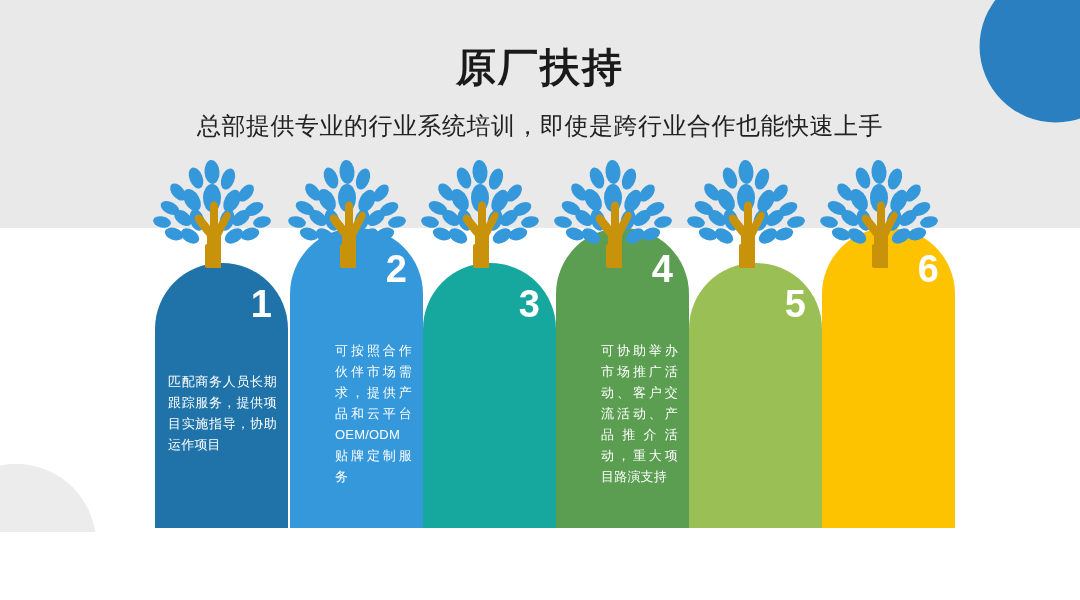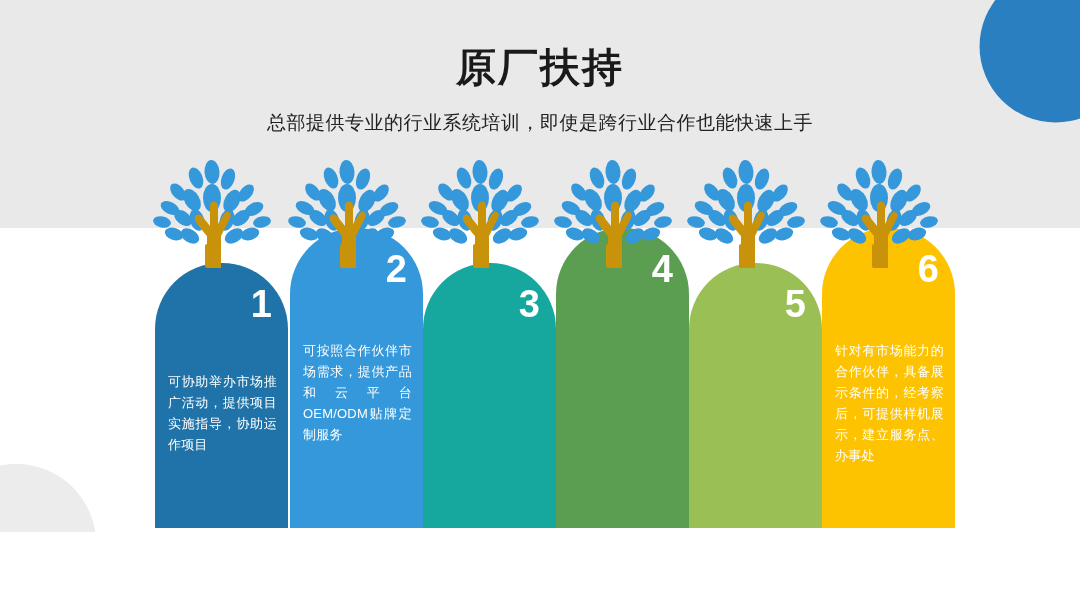--- a/index.html
+++ b/index.html
@@ -38,21 +38,21 @@
   
   .header{position:absolute;left:0;top:0;width:1080px;text-align:center;}
   .title{
     margin:0;padding:0;
     font-size:40px;font-weight:bold;color:#1a1a1a;
     letter-spacing:2px;
     position:absolute;left:0;top:40px;width:1080px;
   }
   .subtitle{
     margin:0;padding:0;
-    font-size:19px;font-weight:normal;color:#222;
+    font-size:24px;font-weight:normal;color:#222;
     letter-spacing:0.5px;
     position:absolute;left:0;top:110px;width:1080px;
   }
 
   
   .cols{
     position:absolute;
     left:155px;top:0;
     width:798px;height:600px;
   }
@@ -82,21 +82,21 @@
     z-index:3;
     text-align:justify;
     text-justify:inter-ideograph;
   }
 
   
   .col.tall  {height:300px;}   
   .col.short {height:265px;}   
   .col.tall  .col-num{top:22px;}
   .col.short .col-num{top:22px;}
-  .col.tall  .col-text{top:112px;}
+  .col.tall  .col-text{top:112px;margin-left:32px;}
   .col.short .col-text{top:108px;}
 
   .c1{left:0px;}
   .c2{left:135px;}
   .c3{left:268px;}
   .c4{left:401px;}
   .c5{left:534px;}
   .c6{left:667px;}
 
   
@@ -305,44 +305,44 @@
         <rect x="55" y="86" width="15" height="24" rx="2"></rect>
       </g>
     </svg>
   </div>
 
   <div class="cols">
 
     <div class="col short c1">
       <div class="col-shape" style="background:#1f73a8"></div>
       <div class="col-num">1</div>
-      <div class="col-text">可协助举办市场推广活动，提供项目实施指导，协助运作项目</div>
+      <div class="col-text">匹配商务人员长期跟踪服务，提供项目实施指导，协助运作项目</div>
     </div>
 
     <div class="col tall c2">
       <div class="col-shape" style="background:#3498db"></div>
       <div class="col-num">2</div>
       <div class="col-text">可按照合作伙伴市场需求，提供产品和云平台OEM/ODM贴牌定制服务</div>
     </div>
 
     <div class="col short c3">
       <div class="col-shape" style="background:#16a79f"></div>
       <div class="col-num">3</div>
     </div>
 
     <div class="col tall c4">
       <div class="col-shape" style="background:#5b9e52"></div>
       <div class="col-num">4</div>
+      <div class="col-text">可协助举办市场推广活动、客户交流活动、产品推介活动，重大项目路演支持</div>
     </div>
 
     <div class="col short c5">
       <div class="col-shape" style="background:#9ac055"></div>
       <div class="col-num">5</div>
     </div>
 
     <div class="col tall c6">
       <div class="col-shape" style="background:#fdc300"></div>
       <div class="col-num">6</div>
-      <div class="col-text">针对有市场能力的合作伙伴，具备展示条件的，经考察后，可提供样机展示，建立服务点、办事处</div>
     </div>
 
   </div>
 </div>
 
 </body></html>

